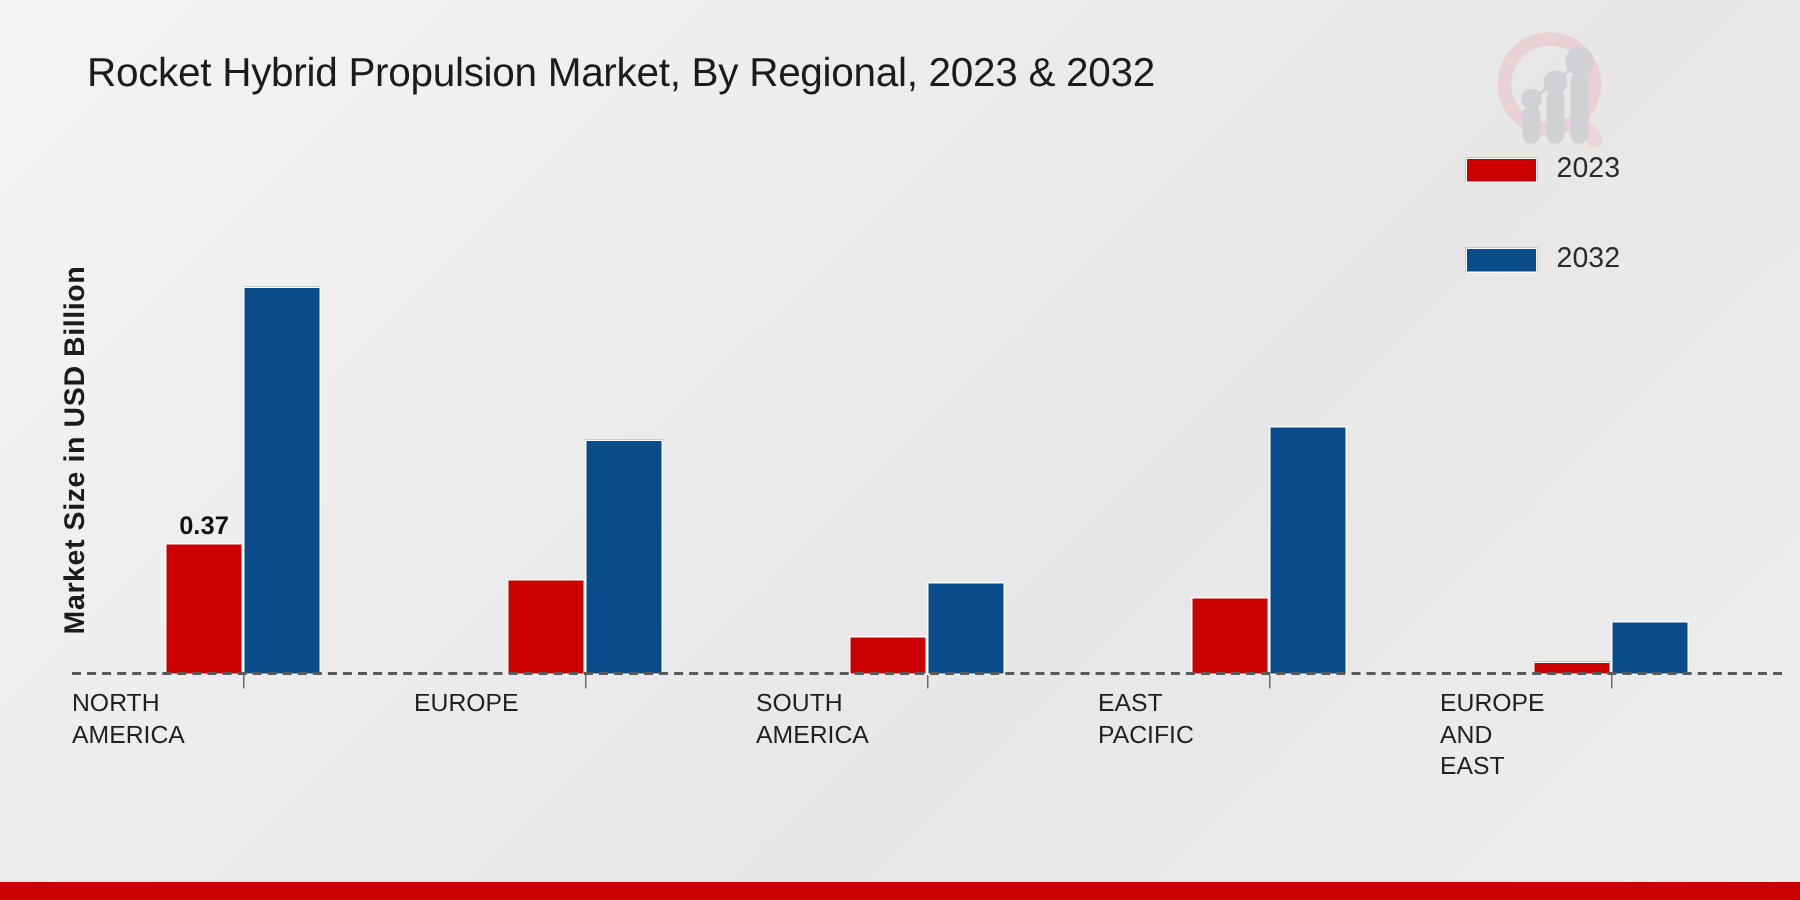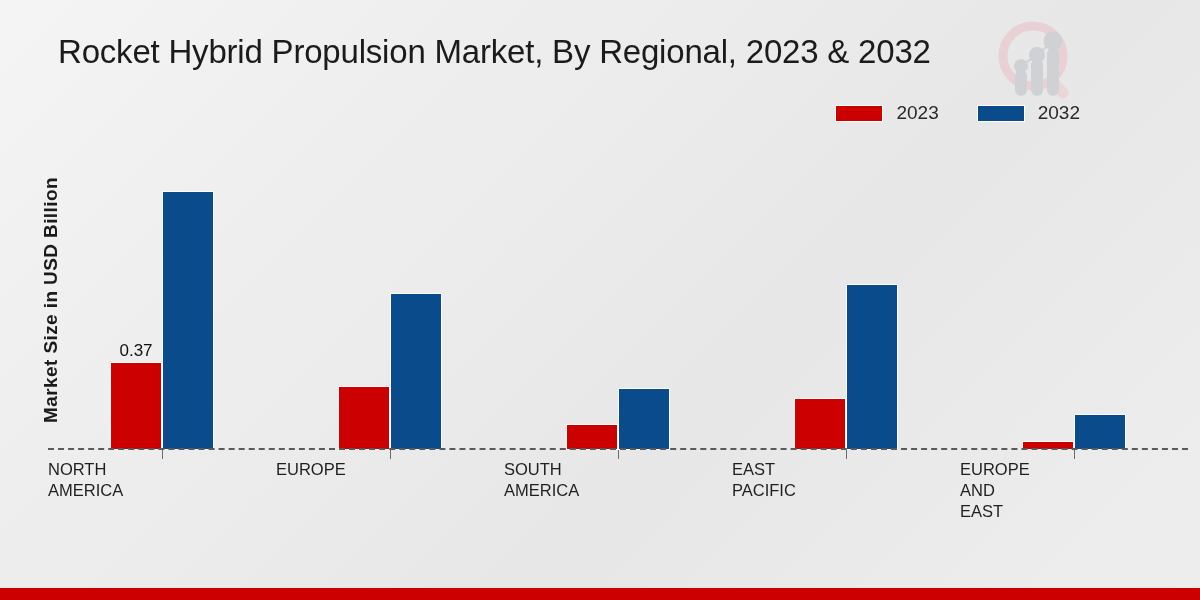--- a/index.html
+++ b/index.html
@@ -32,36 +32,37 @@
     width: 96px;
     height: 86px;
     opacity: 0.85;
   }
 
   
   .chart-title {
     position: absolute;
     left: 58px;
     top: 33px;
-    font-size: 33px;
+    font-size: 27px;
     font-weight: 400;
     color: #1b1b1b;
     letter-spacing: -0.2px;
     white-space: nowrap;
     font-family: "Liberation Sans", sans-serif;
   }
 
   
   .legend {
     position: absolute;
     right: 120px;
     top: 102px;
     display: flex;
     align-items: center;
     gap: 38px;
+    flex-direction: column;
   }
   .legend-item {
     display: flex;
     align-items: center;
     gap: 13px;
   }
   .legend-swatch {
     width: 48px;
     height: 17px;
     border: 1px solid #ffffff;
@@ -143,21 +144,21 @@
   .bar.series-0 { background: #cc0000; }
   .bar.series-1 { background: #0a4c8b; }
 
   .bar-value {
     position: absolute;
     left: 50%;
     transform: translateX(-50%);
     bottom: 100%;
     margin-bottom: 2px;
     font-size: 17px;
-    font-weight: normal;
+    font-weight: bold;
     color: #111111;
     white-space: nowrap;
     font-family: "Liberation Sans", sans-serif;
   }
 
   .tick {
     position: absolute;
     left: 50%;
     bottom: -9px;
     width: 1px;

